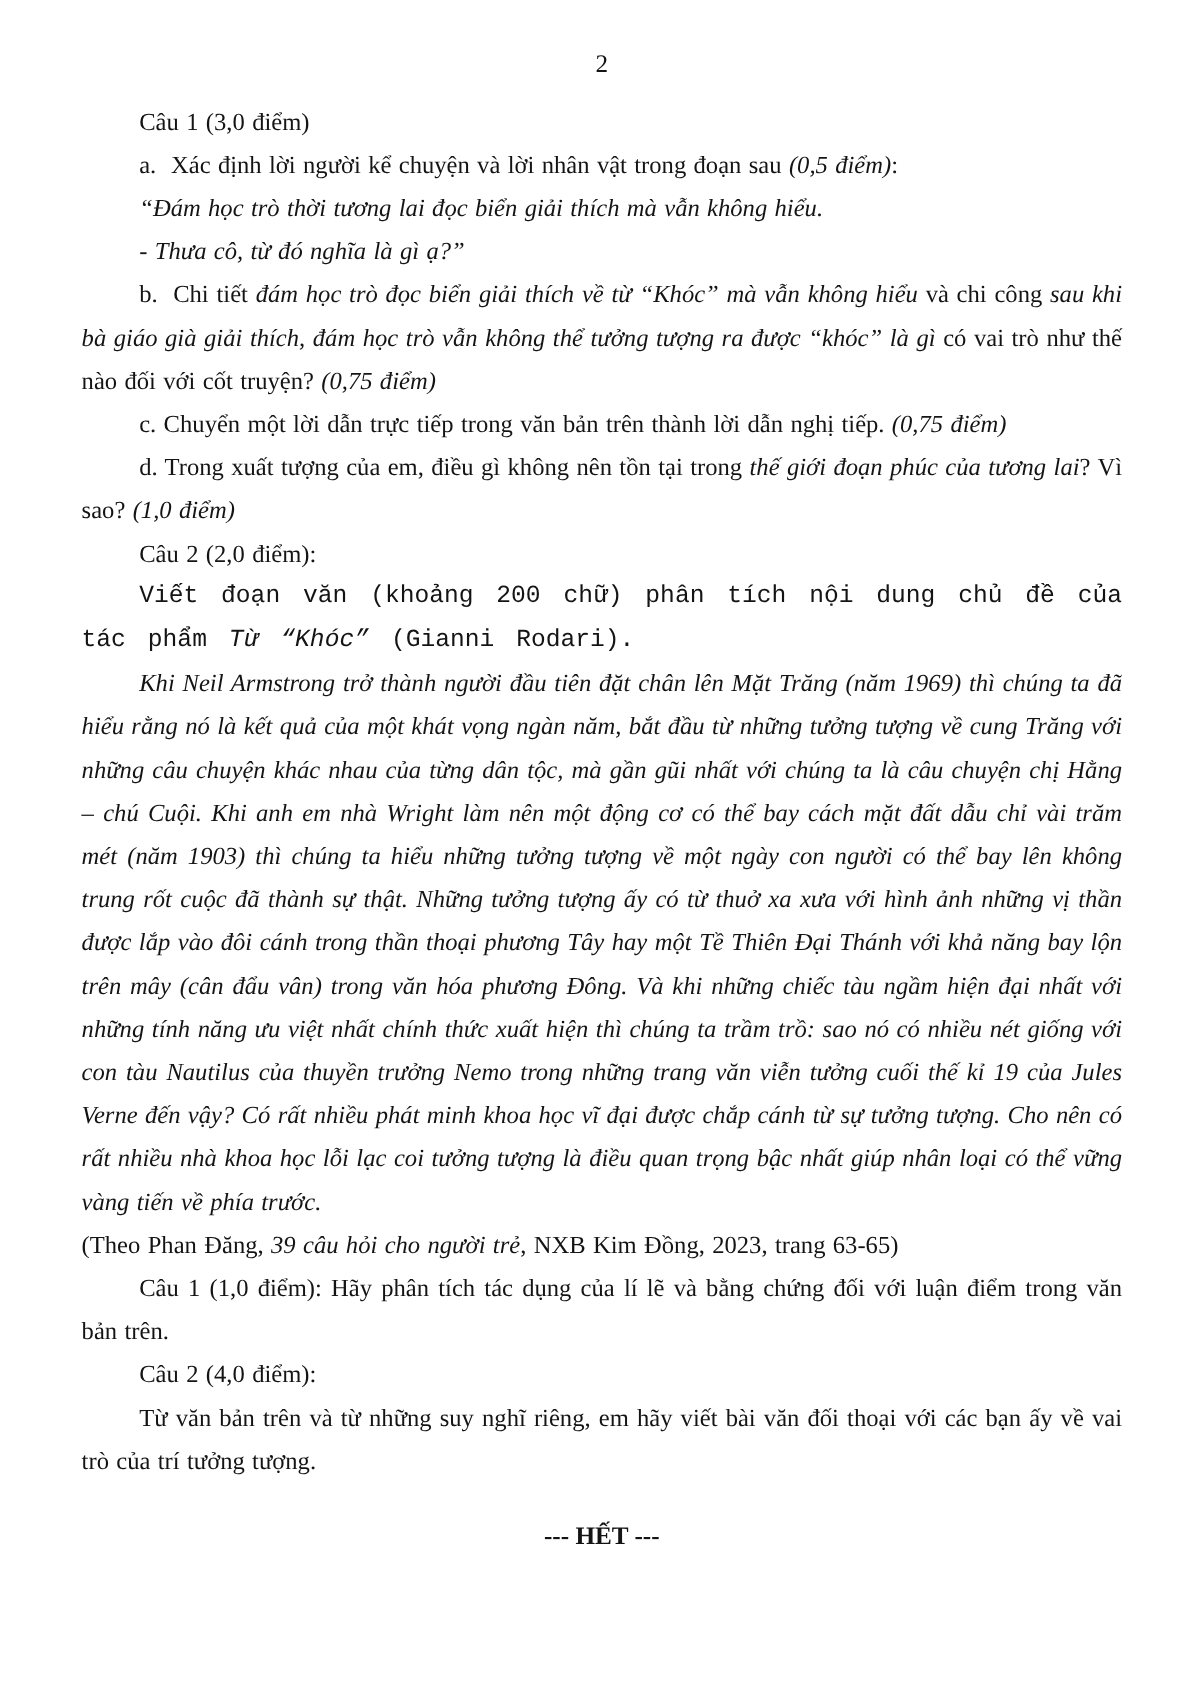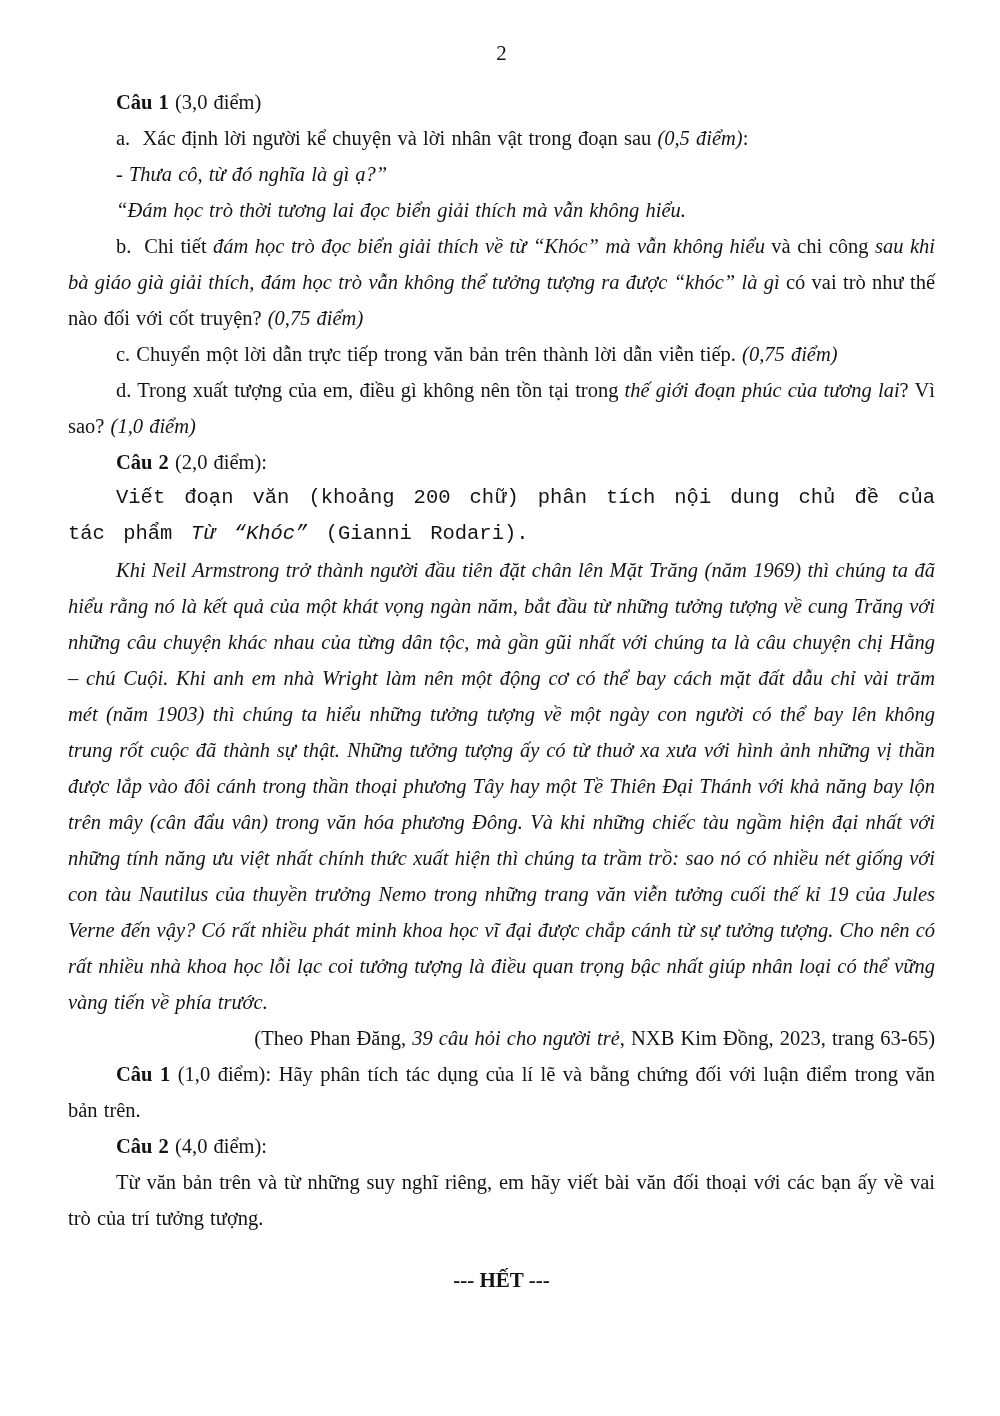--- a/index.html
+++ b/index.html
@@ -30,51 +30,51 @@
   }
   .para {
     margin: 0;
     font-size: 20.5px;
     line-height: 36px;
     text-align: justify;
     text-indent: 48px;
     word-spacing: 1px;
   }
   .para.center {
-    text-align: right;
+    text-align: left;
     text-indent: 0;
   }
   .para.spread {
     word-spacing: 6px;
     font-family: Liberation Mono, monospace;
   }
   .it { font-style: italic; }
-  .bd { font-weight: bold; }
+  .bd { font-weight: normal; }
   .footer {
     text-align: center;
     font-weight: bold;
     font-size: 21px;
     line-height: 36px;
     margin-top: 26px;
     text-indent: 0;
   }
 </style>
 </head>
 <body>
 
 <div class="page">
   <p class="page-number">2</p>
 
   <div id="doc-body">
       <p class="para"><span class="bd">Câu 1</span><span> (3,0 điểm)</span></p>
       <p class="para"><span>a.&nbsp; Xác định lời người kể chuyện và lời nhân vật trong đoạn sau </span><span class="it">(0,5 điểm)</span><span>:</span></p>
+      <p class="para"><span class="it">“Đám học trò thời tương lai đọc biển giải thích mà vẫn không hiểu.</span></p>
       <p class="para"><span class="it">- Thưa cô, từ đó nghĩa là gì ạ?”</span></p>
-      <p class="para"><span class="it">“Đám học trò thời tương lai đọc biển giải thích mà vẫn không hiểu.</span></p>
       <p class="para"><span>b.&nbsp; Chi tiết </span><span class="it">đám học trò đọc biển giải thích về từ “Khóc” mà vẫn không hiểu</span><span> và chi công </span><span class="it">sau khi bà giáo già giải thích, đám học trò vẫn không thể tưởng tượng ra được “khóc” là gì</span><span> có vai trò như thế nào đối với cốt truyện? </span><span class="it">(0,75 điểm)</span></p>
-      <p class="para"><span>c. Chuyển một lời dẫn trực tiếp trong văn bản trên thành lời dẫn viễn tiếp. </span><span class="it">(0,75 điểm)</span></p>
+      <p class="para"><span>c. Chuyển một lời dẫn trực tiếp trong văn bản trên thành lời dẫn nghị tiếp. </span><span class="it">(0,75 điểm)</span></p>
       <p class="para"><span>d. Trong xuất tượng của em, điều gì không nên tồn tại trong </span><span class="it">thế giới đoạn phúc của tương lai</span><span>? Vì sao? </span><span class="it">(1,0 điểm)</span></p>
       <p class="para"><span class="bd">Câu 2</span><span> (2,0 điểm):</span></p>
       <p class="para spread"><span>Viết đoạn văn (khoảng 200 chữ) phân tích nội dung chủ đề của tác phẩm </span><span class="it">Từ “Khóc”</span><span> (Gianni Rodari).</span></p>
       <p class="para"><span class="it">Khi Neil Armstrong trở thành người đầu tiên đặt chân lên Mặt Trăng (năm 1969) thì chúng ta đã hiểu rằng nó là kết quả của một khát vọng ngàn năm, bắt đầu từ những tưởng tượng về cung Trăng với những câu chuyện khác nhau của từng dân tộc, mà gần gũi nhất với chúng ta là câu chuyện chị Hằng – chú Cuội. Khi anh em nhà Wright làm nên một động cơ có thể bay cách mặt đất dẫu chỉ vài trăm mét (năm 1903) thì chúng ta hiểu những tưởng tượng về một ngày con người có thể bay lên không trung rốt cuộc đã thành sự thật. Những tưởng tượng ấy có từ thuở xa xưa với hình ảnh những vị thần được lắp vào đôi cánh trong thần thoại phương Tây hay một Tề Thiên Đại Thánh với khả năng bay lộn trên mây (cân đẩu vân) trong văn hóa phương Đông. Và khi những chiếc tàu ngầm hiện đại nhất với những tính năng ưu việt nhất chính thức xuất hiện thì chúng ta trầm trồ: sao nó có nhiều nét giống với con tàu Nautilus của thuyền trưởng Nemo trong những trang văn viễn tưởng cuối thế kỉ 19 của Jules Verne đến vậy? Có rất nhiều phát minh khoa học vĩ đại được chắp cánh từ sự tưởng tượng. Cho nên có rất nhiều nhà khoa học lỗi lạc coi tưởng tượng là điều quan trọng bậc nhất giúp nhân loại có thể vững vàng tiến về phía trước.</span></p>
       <p class="para center"><span>(Theo Phan Đăng, </span><span class="it">39 câu hỏi cho người trẻ</span><span>, NXB Kim Đồng, 2023, trang 63-65)</span></p>
       <p class="para"><span class="bd">Câu 1</span><span> (1,0 điểm): Hãy phân tích tác dụng của lí lẽ và bằng chứng đối với luận điểm trong văn bản trên.</span></p>
       <p class="para"><span class="bd">Câu 2</span><span> (4,0 điểm):</span></p>
       <p class="para"><span>Từ văn bản trên và từ những suy nghĩ riêng, em hãy viết bài văn đối thoại với các bạn ấy về vai trò của trí tưởng tượng.</span></p>
     </div>
 

